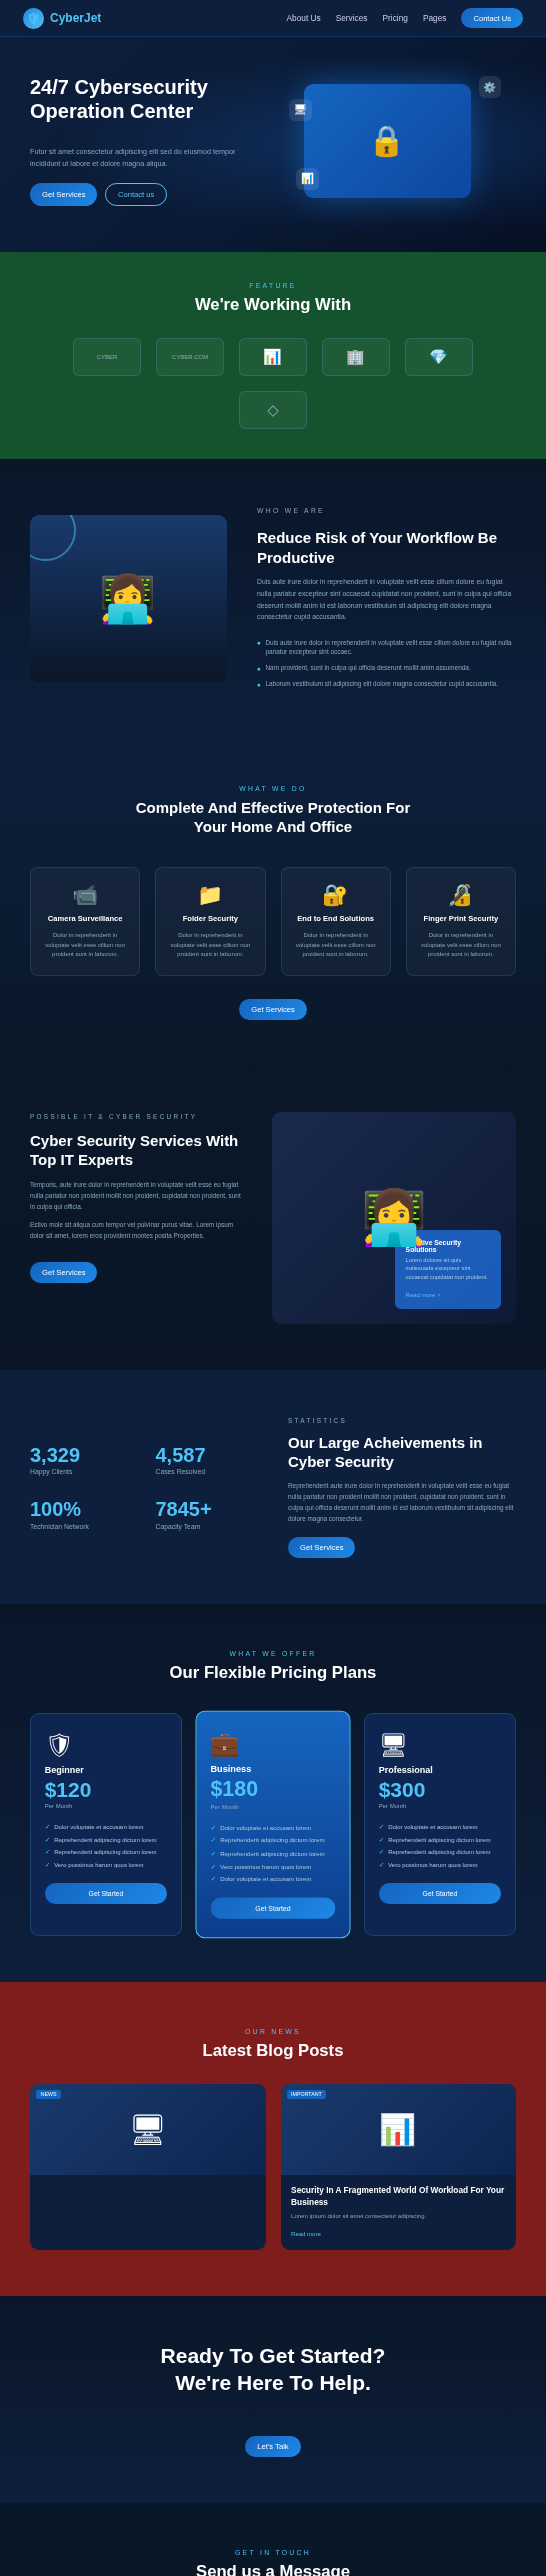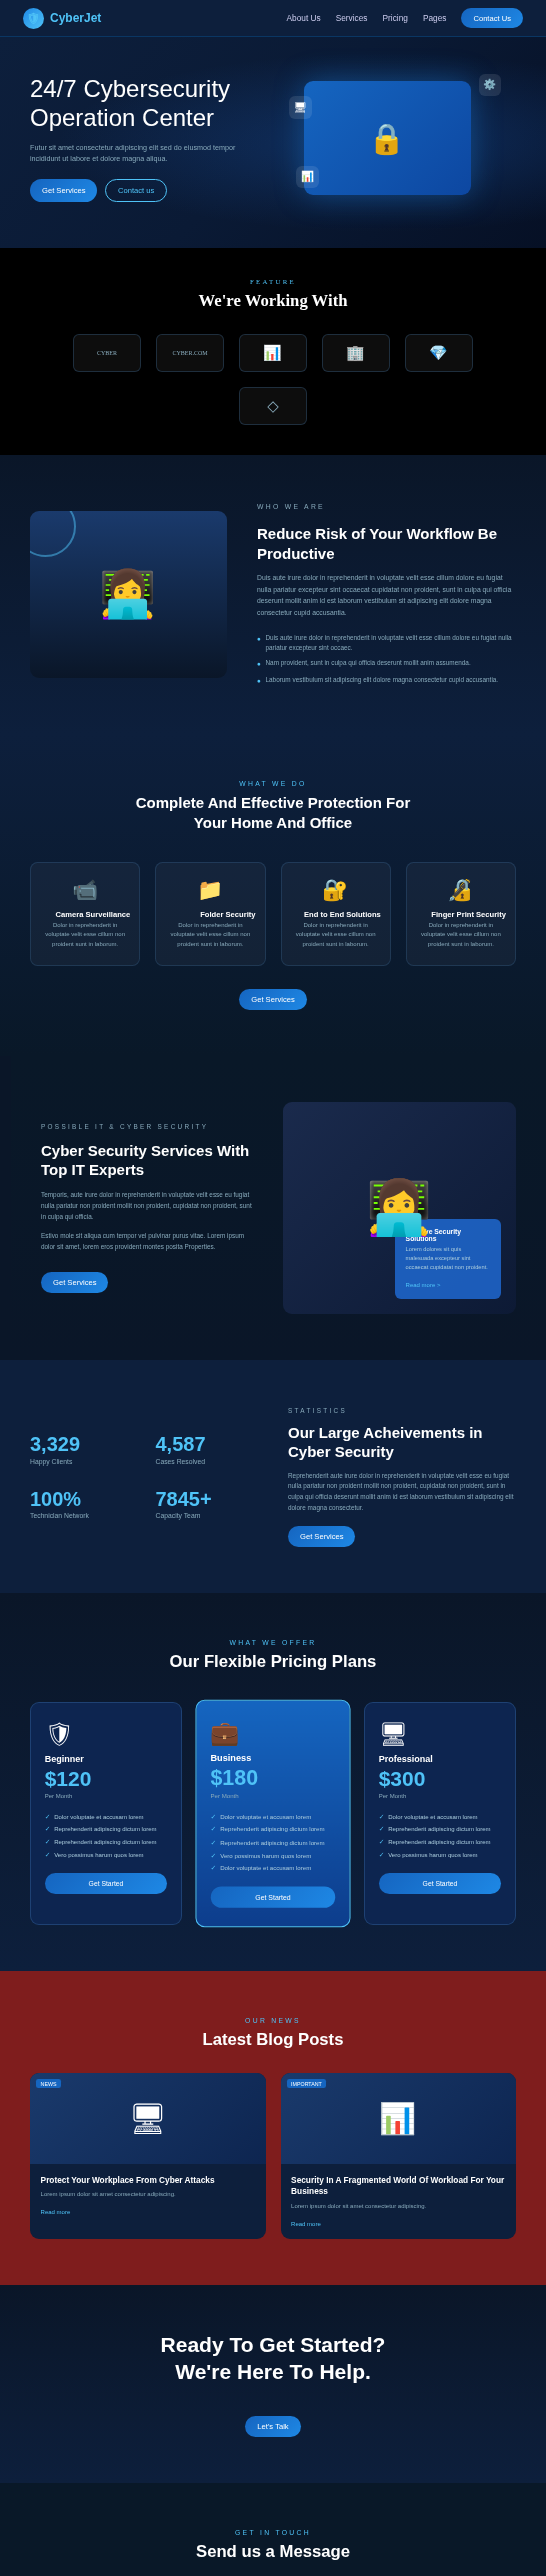--- a/index.html
+++ b/index.html
@@ -72,25 +72,25 @@
       position: absolute;
       top: 0; left: 0; right: 0; bottom: 0;
       background: radial-gradient(ellipse at 70% 50%, rgba(30,100,200,0.3), transparent 60%);
     }
     .hero-text {
       max-width: 228px;
       position: relative;
       z-index: 2;
     }
     .hero-text h1 {
-      font-size: 24px;
-      font-weight: 400;
+      font-size: 20px;
+      font-weight: 700;
       line-height: 1.2;
       color: #fff;
-      margin-bottom: 9px;
+      margin-bottom: 23px;
     }
     .hero-text p {
       font-size: 7.2px;
       color: #8ab;
       line-height: 1.6;
       margin-bottom: 13.7px;
     }
     .hero-btns {
       display: flex;
       gap: 7.6px;
@@ -139,24 +139,23 @@
       border-radius: 6px;
       padding: 4.6px;
       font-size: 10.6px;
     }
     .fi-1 { top: -7.6px; right: 15px; }
     .fi-2 { bottom: 7.6px; left: -7.6px; }
     .fi-3 { top: 15px; left: -15px; }
 
     
     .partners {
-      background: #000000;
+      background: #14532d;
       padding: 30px 40px;
       text-align: center;
-      font-family: Liberation Serif, serif;
     }
     .section-label {
       font-size: 6.8px;
       letter-spacing: 2.3px;
       text-transform: uppercase;
       color: #4fc3f7;
       margin-bottom: 6px;
     }
     .partners h2 {
       font-size: 16.7px;
@@ -282,38 +281,35 @@
       text-align: center;
     }
     .service-icon {
       font-size: 21px;
       margin-bottom: 7.6px;
       display: block;
     }
     .service-card h4 {
       font-size: 7.6px;
       font-weight: 700;
-      margin-bottom: 2px;
+      margin-bottom: 8px;
       color: #fff;
-      text-align: right;
     }
     .service-card p {
       font-size: 6px;
       color: #8ab;
       line-height: 1.6;
     }
 
     
     .cyber-section {
       background: linear-gradient(180deg, #091828 0%, #0a1628 100%);
       padding: 46px 30px;
       display: flex;
-      align-items: center;
       gap: 30px;
-      margin-left: 11px;
     }
     .cyber-text {
       max-width: 212px;
     }
     .cyber-text h2 {
       font-size: 15px;
       font-weight: 700;
       line-height: 1.3;
       margin-bottom: 10.6px;
     }
@@ -803,43 +799,38 @@
 
 <section class="blog">
   <p class="section-label">OUR NEWS</p>
   <h2>Latest Blog Posts</h2>
   <div class="blog-grid">
     <div class="blog-card">
       <div class="blog-img">
         <span>🖥</span>
         <span class="blog-tag">NEWS</span>
       </div>
-      <div class="blog-content">
-        <h4>Protect Your Workplace From Cyber Attacks</h4>
-        <p>Lorem ipsum dolor sit amet consectetur adipiscing.</p>
-        <a class="blog-more">Read more</a>
-      </div>
     </div>
     <div class="blog-card">
       <div class="blog-img">
         <span>📊</span>
         <span class="blog-tag">IMPORTANT</span>
       </div>
       <div class="blog-content">
         <h4>Security In A Fragmented World Of Workload For Your Business</h4>
         <p>Lorem ipsum dolor sit amet consectetur adipiscing.</p>
         <a class="blog-more">Read more</a>
       </div>
     </div>
   </div>
 </section>
 
 <section class="cta">
   <h2>Ready To Get Started?<br>We're Here To Help.</h2>
-  <button class="btn-primary" style="margin-top:15px;text-align:center;">Let's Talk</button>
+  <button class="btn-primary" style="margin-top:25px;text-align:center;">Let's Talk</button>
 </section>
 
 <section class="contact">
   <p class="section-label">GET IN TOUCH</p>
   <h2>Send us a Message</h2>
   <div class="contact-form">
     <div class="form-row">
       <input class="form-input" type="text" placeholder="Name" style="">
       <input class="form-input" type="email" placeholder="Email" style="">
       <input class="form-input" type="tel" placeholder="Phone" style="">

